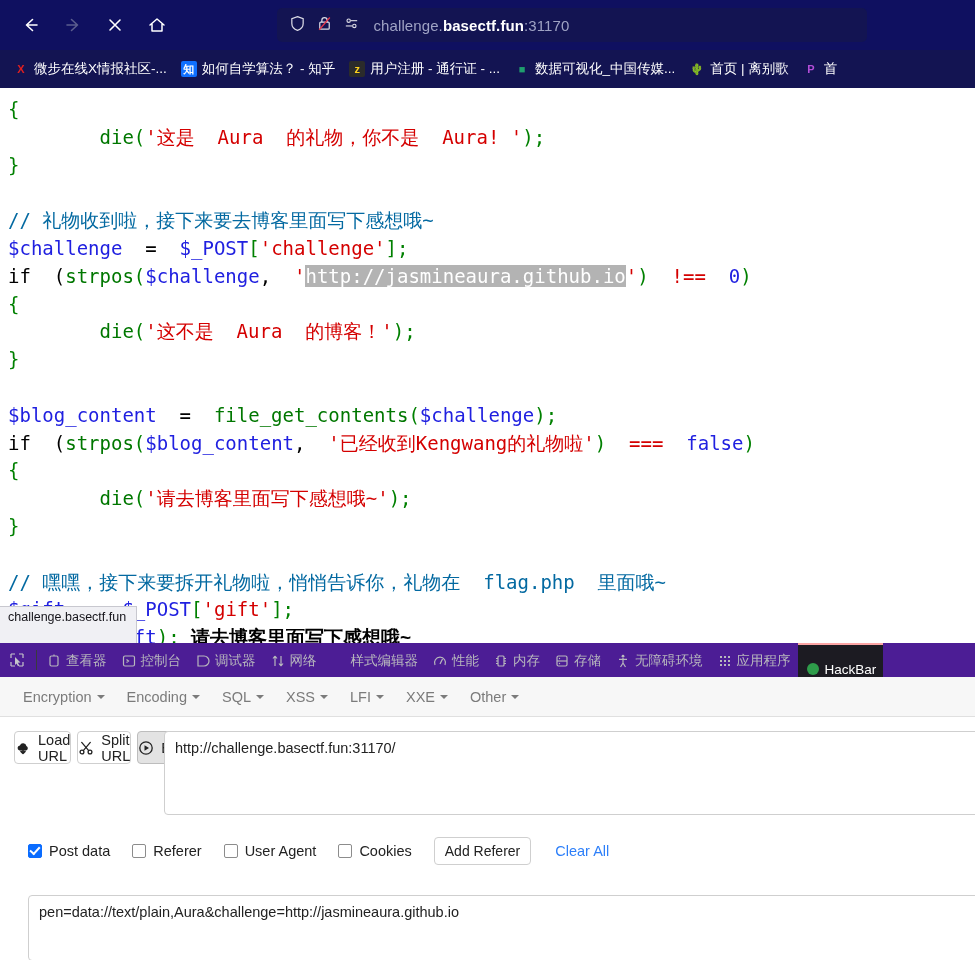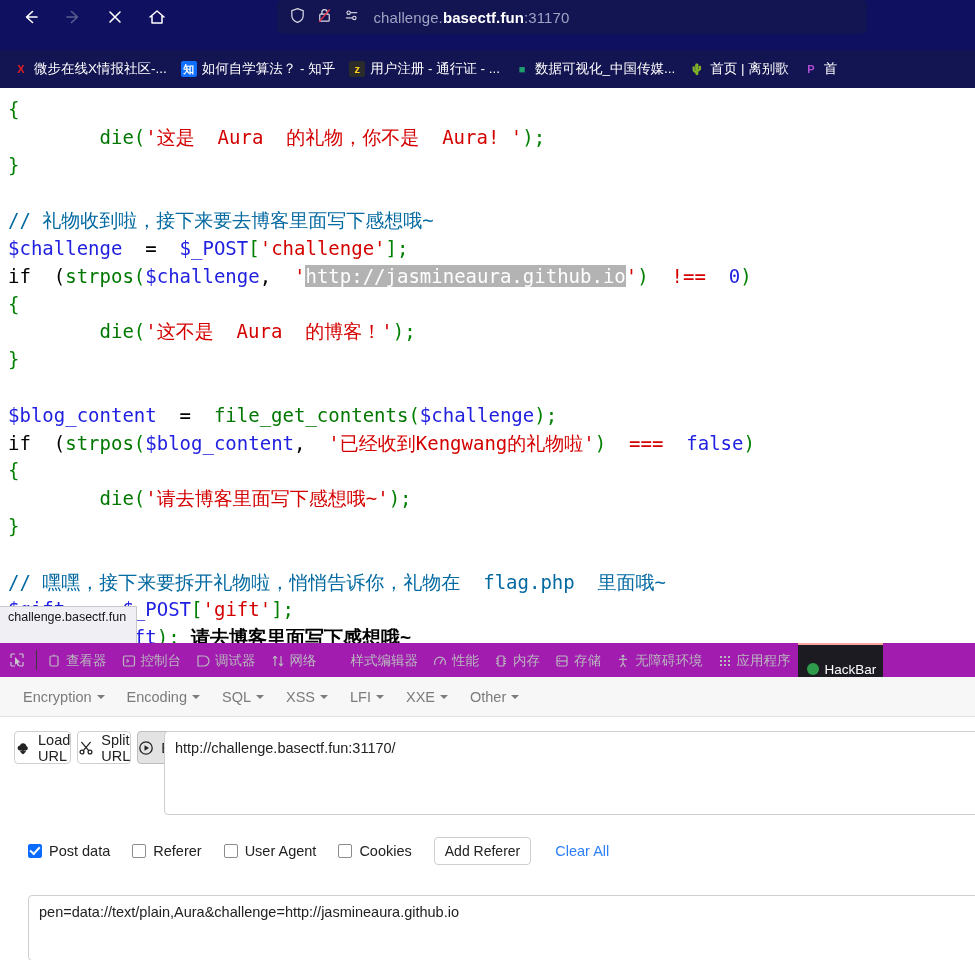--- a/index.html
+++ b/index.html
@@ -7,21 +7,21 @@
   body {
     font-family:"Liberation Sans", sans-serif;
     background:#ffffff;
     -webkit-font-smoothing:antialiased;
   }
 
   
   #browser-chrome { background:#0f1060; width:975px; }
 
   #nav-toolbar {
-    height:50px; display:flex; align-items:flex-start;
+    height:50px; display:flex; align-items:center;
     padding:0 10px; background:#0f1060;
   }
   .nav-btn {
     width:42px; height:34px; display:flex; align-items:center;
     justify-content:center; cursor:default;
   }
   .nav-btn svg { display:block; }
 
   #urlbar-wrap { flex:1; display:flex; justify-content:center; }
   #urlbar {
@@ -84,21 +84,21 @@
     background:#f0f0f4; border:1px solid #c8c8cf; border-left:none;
     border-bottom:none;
     font-size:12.5px; color:#15141a;
     padding:3px 10px 19px 8px; max-width:330px;
     white-space:nowrap; overflow:hidden; text-overflow:ellipsis;
   }
 
   
   #devtools { width:975px; background:#ffffff; }
   #devtools-toolbar {
-    height:34px; background:#a21caf; display:flex;
+    height:34px; background:#4c1d95; display:flex;
     align-items:stretch; overflow:hidden; white-space:nowrap;
   }
   .dt-picker {
     width:34px; display:flex; align-items:center;
     justify-content:center; flex:0 0 auto;
   }
   .dt-sep { width:1px; background:#3a3a3e; margin:7px 2px; flex:0 0 auto; }
   .dt-tab {
     display:flex; align-items:center; gap:4px;
     padding:0 7px; color:#b8b8bd; font-size:13.5px;

